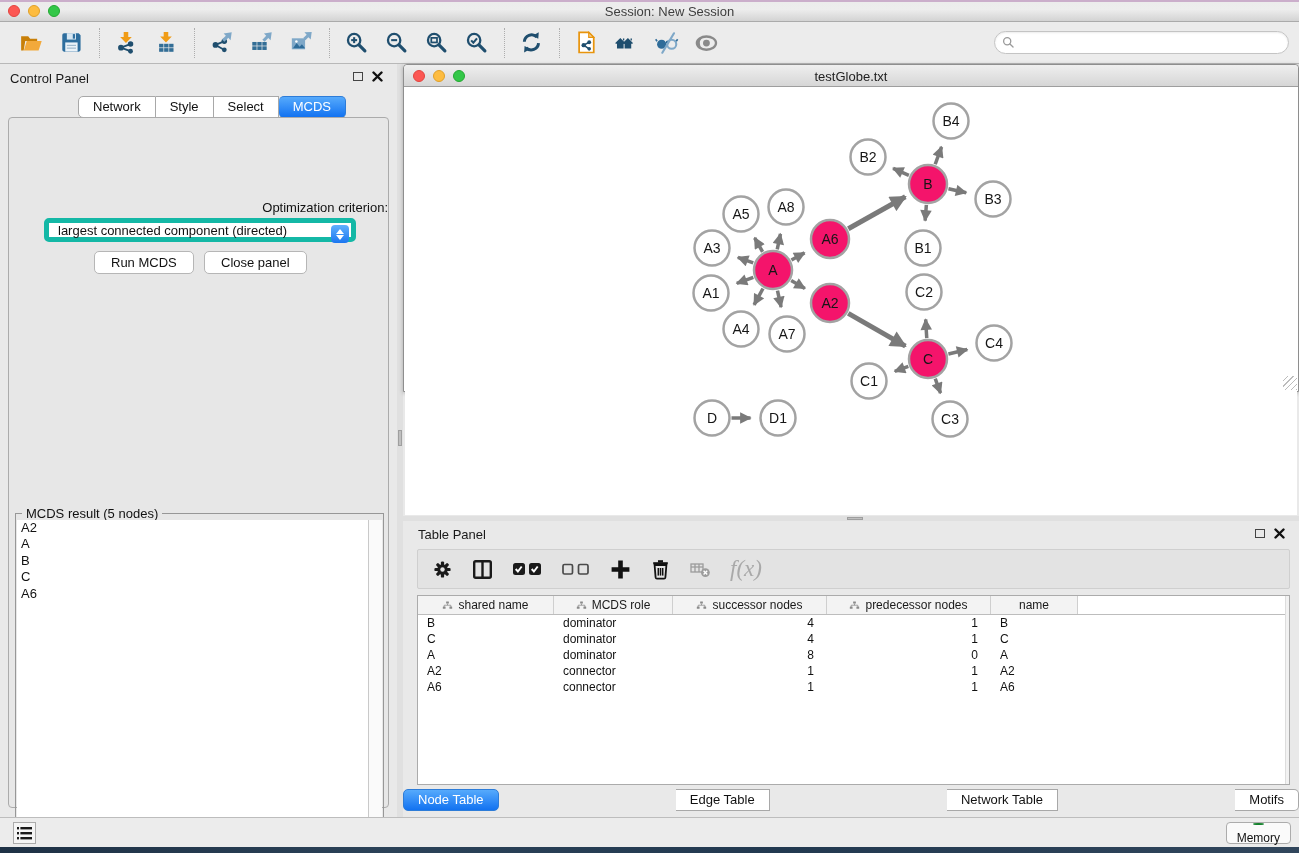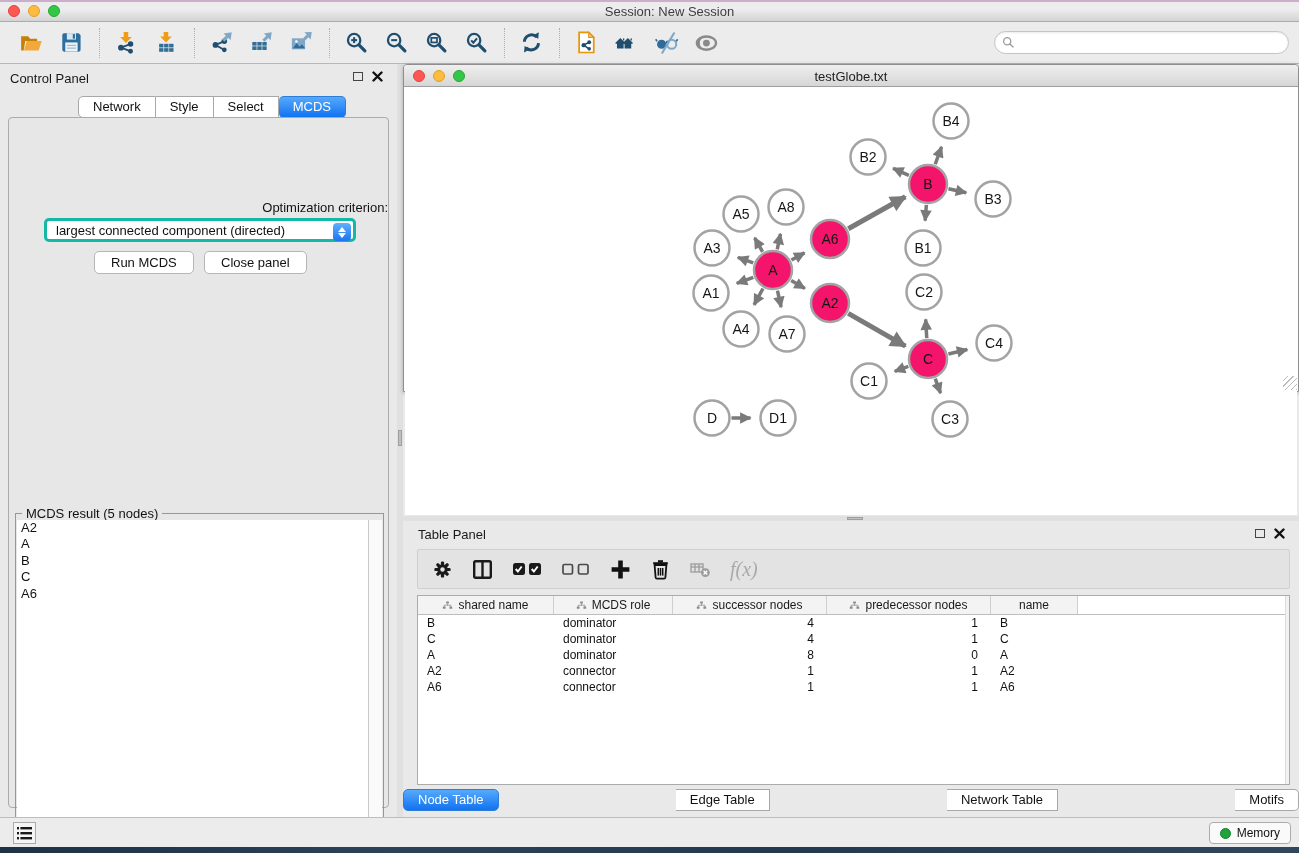--- a/index.html
+++ b/index.html
@@ -42,21 +42,21 @@
   .tab { font-size:13px; padding:2px 14px 3px 14px; background:#FFFFFF; border:1px solid #A8A8A8; border-left:none;
     color:#111; line-height:16px; cursor:default; }
   .tab:first-child { border-left:1px solid #A8A8A8; border-radius:5px 0 0 5px; }
   .tab:last-child { border-radius:0 5px 5px 0; }
   .tab.active { background:linear-gradient(#56AAFC, #1272F1); color:#FFFFFF; border-color:#2D7CD8; border-radius:5px; }
 
   #cp-body { position:absolute; left:8px; top:53px; width:381px; height:691px; background:#E7E7E7;
     border:1px solid #ABABAB; border-radius:4px; }
   #opt-label { position:absolute; left:0; width:100%; top:82px; text-align:right; font-size:13px; color:#111; }
   #criterion { position:absolute; left:35px; top:100px; width:312px; height:24px; background:#FFFFFF;
-    border:3px solid #14b8a6; border-radius:5px; font-size:13px; display:flex; align-items:center; padding-left:9px; color:#111; }
+    border:5px solid #14b8a6; border-radius:5px; font-size:13px; display:flex; align-items:center; padding-left:9px; color:#111; }
   #criterion .spinner { position:absolute; right:2px; top:2px; width:18px; height:18px; border-radius:4px;
     background:linear-gradient(#5FB0FD,#1B76F0); display:flex; flex-direction:column; align-items:center; justify-content:center; gap:1px; }
   .car-up { width:0; height:0; border-left:4px solid transparent; border-right:4px solid transparent; border-bottom:5px solid #FFF; }
   .car-dn { width:0; height:0; border-left:4px solid transparent; border-right:4px solid transparent; border-top:5px solid #FFF; }
   .cp-btn { position:absolute; top:133px; height:23px; background:#FFFFFF; border:1px solid #B6B6B6; border-radius:5px;
     font-size:13px; color:#111; padding:0 16px; font-family:"Liberation Sans",sans-serif; }
   #run-btn { left:85px;text-align:center; } #closepanel-btn { left:195px; }
 
   #result-box { position:absolute; left:6px; top:395px; width:369px; height:346px; border:1px solid #979797;
     background:transparent; }
@@ -84,40 +84,40 @@
     background:repeating-linear-gradient(135deg, transparent 0 3px, #ABABAB 3px 4px); opacity:.8; }
 
   
   #table-panel { position:absolute; left:403px; top:521px; width:896px; height:295px; background:#E9E9E9; }
   #tp-title { position:absolute; left:15px; top:6px; font-size:13px; color:#1A1A1A; }
   #tp-toolbar { position:absolute; left:14px; top:28px; width:873px; height:40px; background:#E3E3E3;
     border:1px solid #CFCFCF; border-radius:2px; display:flex; align-items:center; padding-left:14px; }
   .tpt-btn { height:32px; border:none; background:transparent; display:flex; align-items:center; justify-content:center; margin-right:19px; }
   .tpt-btn svg { width:21px; height:21px; }
   .tpt-btn.wide svg { width:30px; }
-  #fx-label { font-family:"Liberation Serif", serif; font-style:italic; font-size:20px; color:#A9A9A9; }
+  #fx-label { font-family:"Liberation Serif", serif; font-style:italic; font-size:23px; color:#A9A9A9; }
 
   #data-table { position:absolute; left:14px; top:74px; width:873px; height:190px; background:#FFFFFF; border:1px solid #ABABAB; }
   #tbl-scroll { position:absolute; right:0; top:0; width:4px; height:100%; background:#F2F2F2; border-left:1px solid #DDD; }
   .thead { display:flex; height:19px; border-bottom:1px solid #BDBDBD; }
   .th { background:#F3F3F3; border-right:1px solid #CFCFCF; display:flex; align-items:center; justify-content:center;
     font-size:12px; color:#1A1A1A; gap:5px; }
   .th svg { width:11px; height:11px; flex:none; }
   .trow { display:flex; height:16px; }
   .td { font-size:12px; color:#111; line-height:16px; white-space:nowrap; overflow:hidden; }
   .td.l { text-align:left; padding-left:9px; } .td.r { text-align:right; padding-right:13px; }
 
   #tp-tabs { position:absolute; left:0; right:0; top:268px; display:flex; justify-content:space-between; height:22px;gap:44px; }
 
   
   #statusbar { position:absolute; left:0; top:817px; width:1299px; height:30px; background:#ECECEC; border-top:1px solid #BDBDBD; }
   #list-btn { position:absolute; left:13px; top:4px; width:23px; height:22px; background:#F5F5F5;
     border:1px solid #ABABAB; display:flex; align-items:center; justify-content:center; }
   #memory-btn { position:absolute; right:8px; top:4px; height:22px; background:#FAFAFA; border:1px solid #ACACAC;
-    border-radius:4px; display:flex; align-items:center; gap:6px; padding:0 10px; font-size:12px; color:#111; }
+    border-radius:4px; display:flex; align-items:center; gap:6px; padding:0 10px; font-size:12px; color:#111;flex-direction:column; }
   #memory-dot { width:11px; height:11px; border-radius:50%; background:#1FA33C; border:1px solid #15802D; }
   #desktop-strip { position:absolute; left:0; top:847px; width:1299px; height:6px;
     background:linear-gradient(90deg,#1E3145,#2B4258 30%,#223950 60%,#31465C); }
 
   .xmark { display:block; }
 </style>
 </head>
 <body>
 
 <div id="app">

